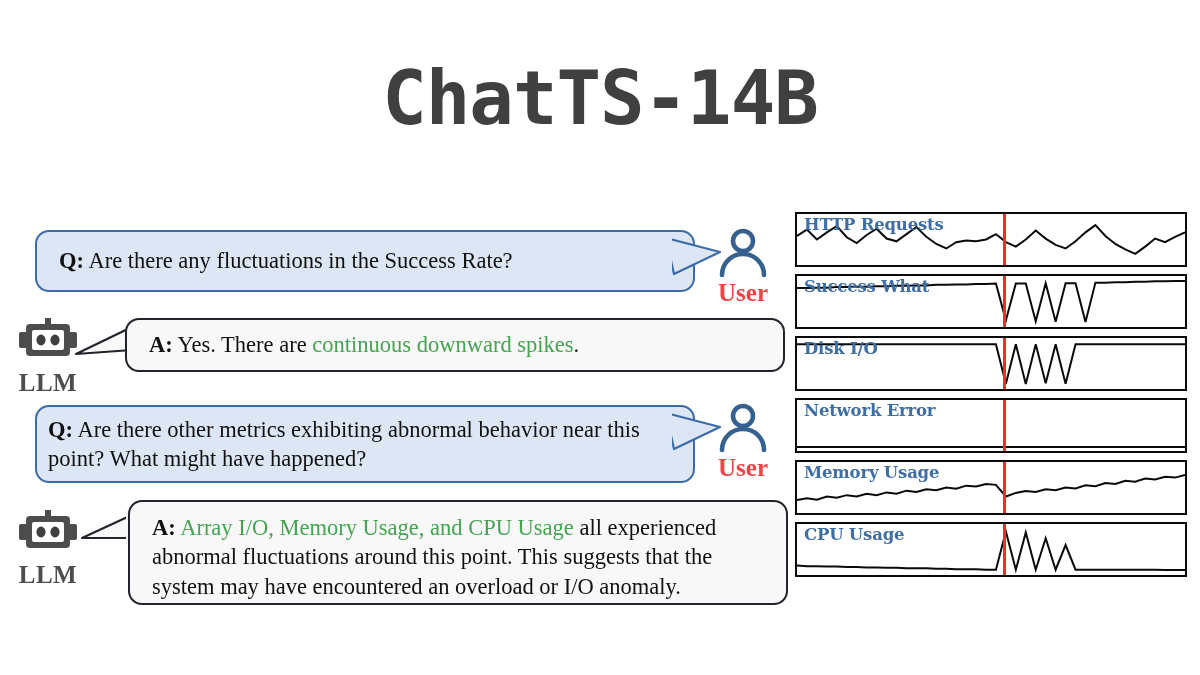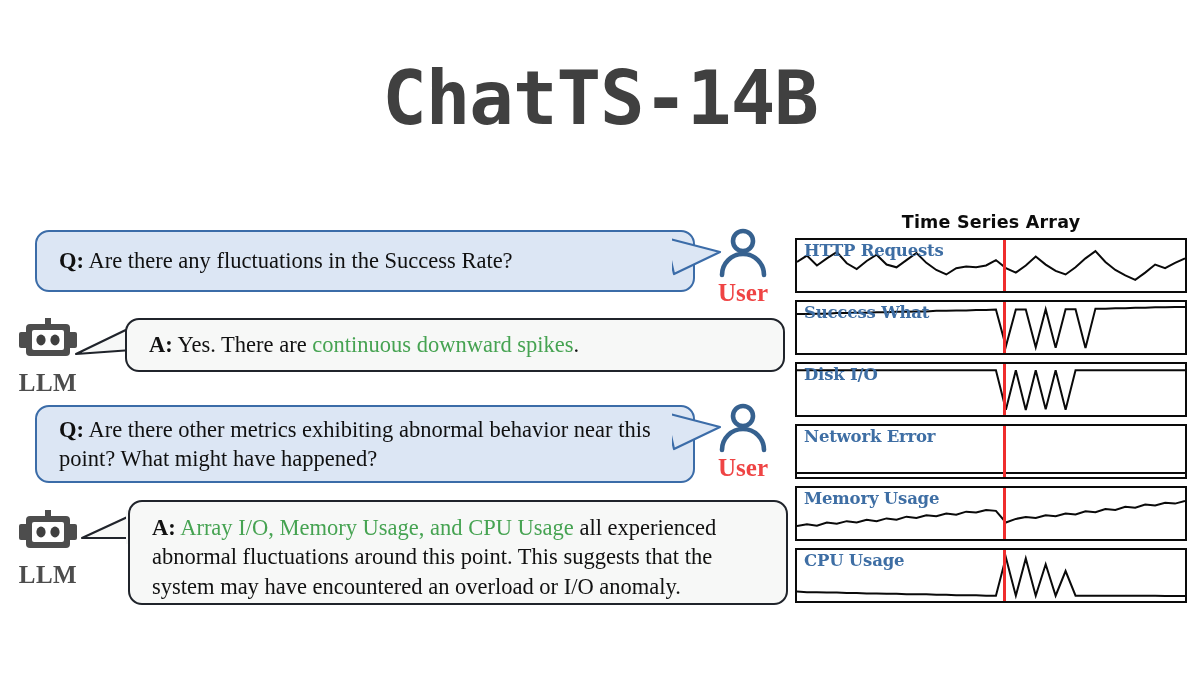--- a/index.html
+++ b/index.html
@@ -195,21 +195,21 @@
       </svg>
     </div>
     <div class="bubble a" style="left:125px; top:2px; width:660px; height:54px; display:flex; align-items:center;">
       <span>
         <span class="lead">A:</span><span> Yes. There are </span><span class="hl">continuous downward spikes</span><span>.</span>
       </span>
     </div>
   </div>
 
   <div class="turn" style="left:0;top:175px;">
-    <div class="bubble q" style="left:14px; top:2px; width:660px; height:78px; display:flex; align-items:center;">
+    <div class="bubble q" style="left:14px; top:2px; width:660px; height:78px; display:flex; align-items:center;padding-left:11px;">
       <span>
         <span class="lead">Q:</span><span> Are there other metrics exhibiting abnormal behavior near this point? What might have happened?</span>
       </span>
     </div>
     <div class="tail" style="left:664px; top:6px;">
       <svg width="62" height="52" viewBox="0 0 62 52">
         <path d="M2,4 L56,18 L10,40 Z" fill="#dce6f4" stroke="#3b6ca8" stroke-width="2.2" stroke-linejoin="round"></path>
         <rect x="0" y="0" width="8" height="46" fill="#dce6f4"></rect>
       </svg>
     </div>
@@ -248,21 +248,20 @@
     <div class="bubble a" style="left:128px; top:2px; width:660px; height:105px;">
       <span>
         <span class="lead">A:</span><span class="hl"> Array I/O, Memory Usage, and CPU Usage</span><span> all experienced abnormal fluctuations around this point. This suggests that the system may have encountered an overload or I/O anomaly.</span>
       </span>
     </div>
   </div>
 
 </div>
 
 <div class="ts-panel">
-  <div class="ts-title">Time Series Array</div>
   <div class="ts-rows" id="ts-rows">
       <div class="ts-row">
         <div class="ts-label">HTTP Requests</div>
         <svg class="ts-svg" viewBox="0 0 386 50" preserveAspectRatio="none">
           <polyline points="0.0,21.5 9.9,15.3 19.8,25.0 29.7,18.0 39.6,11.8 49.5,22.8 59.4,28.5 69.3,20.6 79.2,14.4 89.1,24.1 99.0,26.8 108.9,19.7 118.8,12.7 128.7,22.4 138.6,29.4 148.5,33.8 158.4,27.6 168.3,25.9 178.2,26.8 188.1,25.0 197.9,19.7 207.8,27.6 217.7,32.0 227.6,25.0 237.5,16.2 247.4,24.1 257.3,30.3 267.2,33.8 277.1,26.8 287.0,18.0 296.9,10.9 306.8,21.5 316.7,29.4 326.6,34.7 336.5,39.1 346.4,32.0 356.3,24.1 366.2,27.6 376.1,22.4 386.0,18.0" fill="none" stroke="#0a0a0a" stroke-width="2" vector-effect="non-scaling-stroke" stroke-linejoin="miter"></polyline>
         </svg>
         <div class="ts-marker" style="left: 53%; background: rgb(239, 45, 45);"></div>
       </div>
       <div class="ts-row">
         <div class="ts-label">Success What</div>

